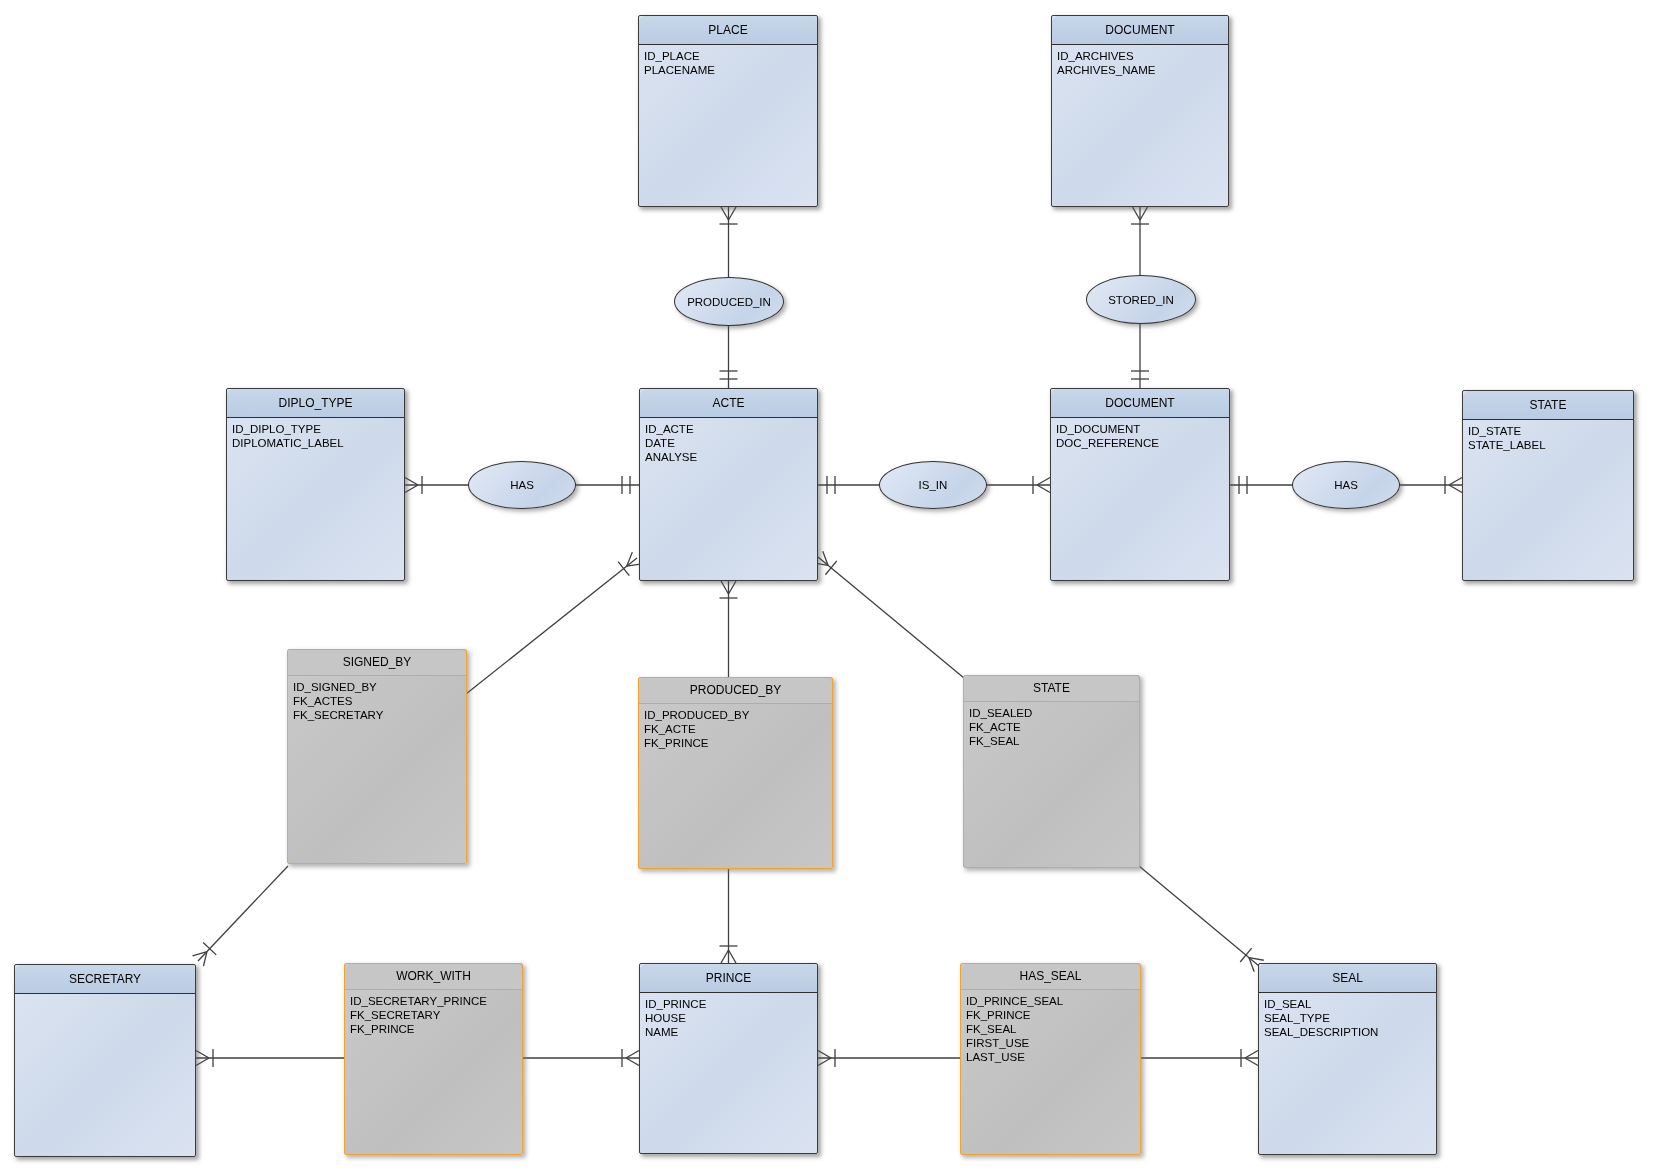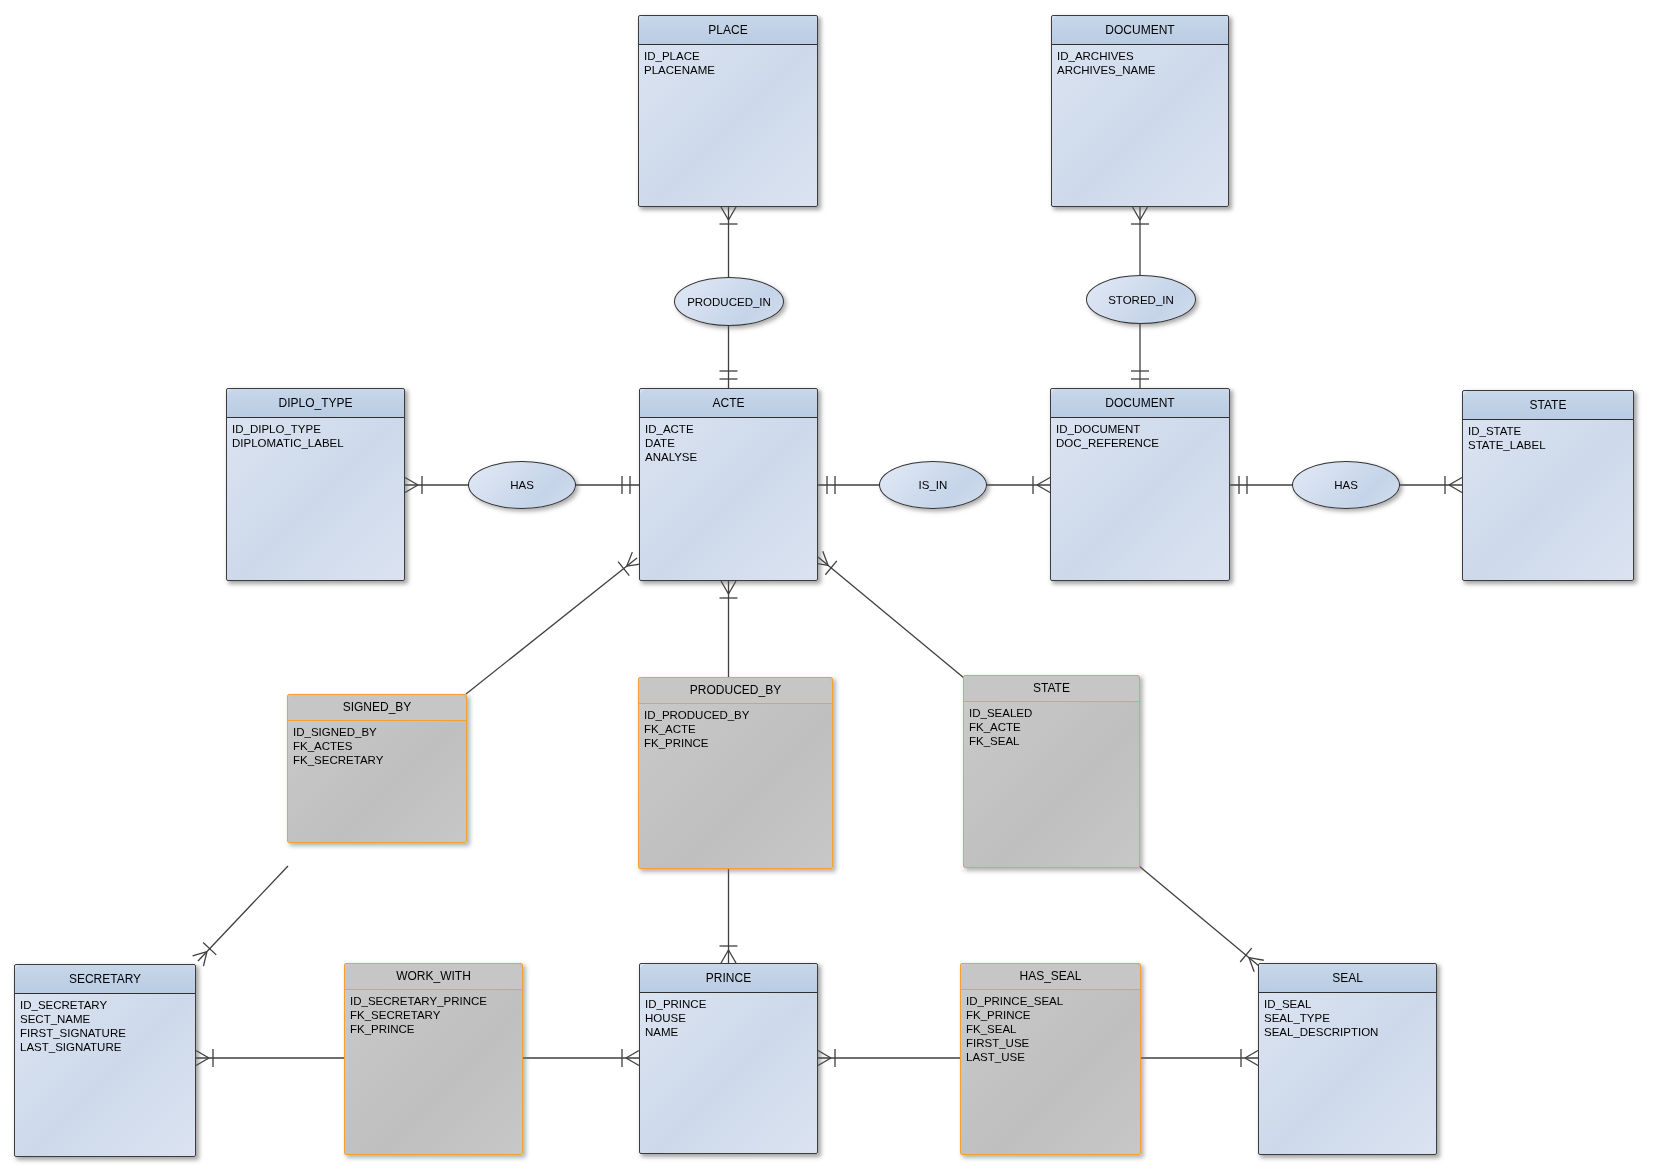--- a/index.html
+++ b/index.html
@@ -171,21 +171,21 @@
     <div class="ebody">ID_DOCUMENT
 DOC_REFERENCE</div>
   </div>
 
   <div class="entity" style="left:1462px;top:390px;width:172px;height:191px">
     <div class="ehead">STATE</div>
     <div class="ebody">ID_STATE
 STATE_LABEL</div>
   </div>
 
-  <div class="entity assoc" style="left:287px;top:694px;width:180px;height:149px">
+  <div class="entity assoc" style="left:287px;top:649px;width:180px;height:215px">
     <div class="ehead">SIGNED_BY</div>
     <div class="ebody">ID_SIGNED_BY
 FK_ACTES
 FK_SECRETARY</div>
   </div>
 
   <div class="entity assoc" style="left:638px;top:677px;width:195px;height:192px">
     <div class="ehead">PRODUCED_BY</div>
     <div class="ebody">ID_PRODUCED_BY
 FK_ACTE
@@ -194,24 +194,20 @@
 
   <div class="entity assoc" style="left:963px;top:675px;width:177px;height:193px">
     <div class="ehead">STATE</div>
     <div class="ebody">ID_SEALED
 FK_ACTE
 FK_SEAL</div>
   </div>
 
   <div class="entity" style="left:14px;top:964px;width:182px;height:193px">
     <div class="ehead">SECRETARY</div>
-    <div class="ebody">ID_SECRETARY
-SECT_NAME
-FIRST_SIGNATURE
-LAST_SIGNATURE</div>
   </div>
 
   <div class="entity assoc" style="left:344px;top:963px;width:179px;height:192px">
     <div class="ehead">WORK_WITH</div>
     <div class="ebody">ID_SECRETARY_PRINCE
 FK_SECRETARY
 FK_PRINCE</div>
   </div>
 
   <div class="entity" style="left:639px;top:963px;width:179px;height:191px">

